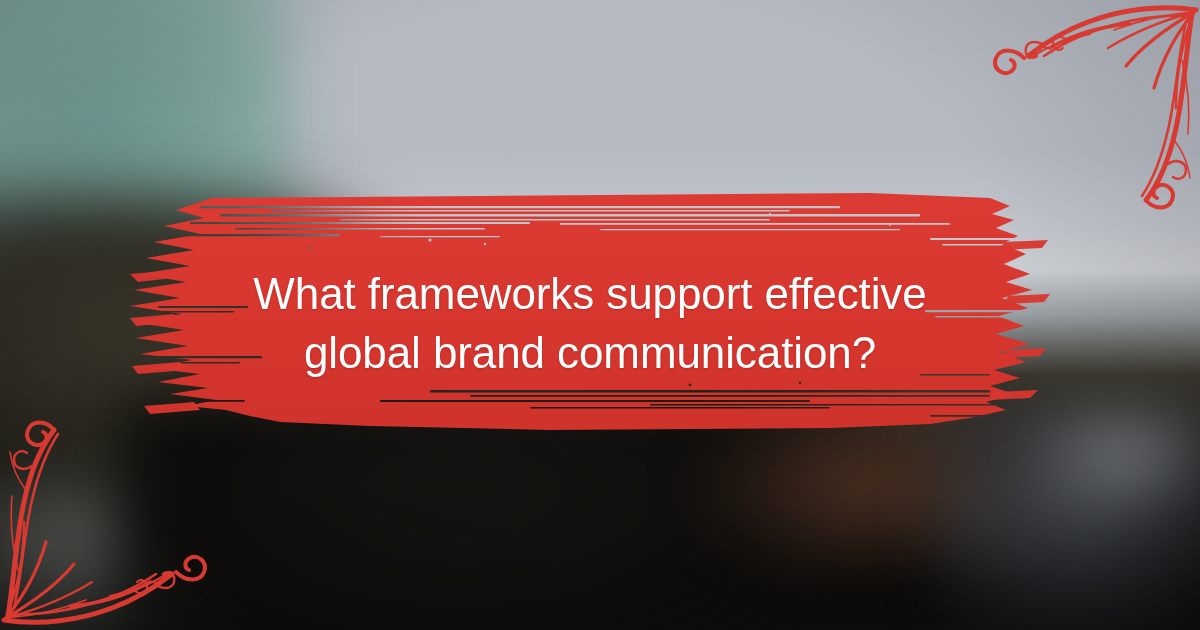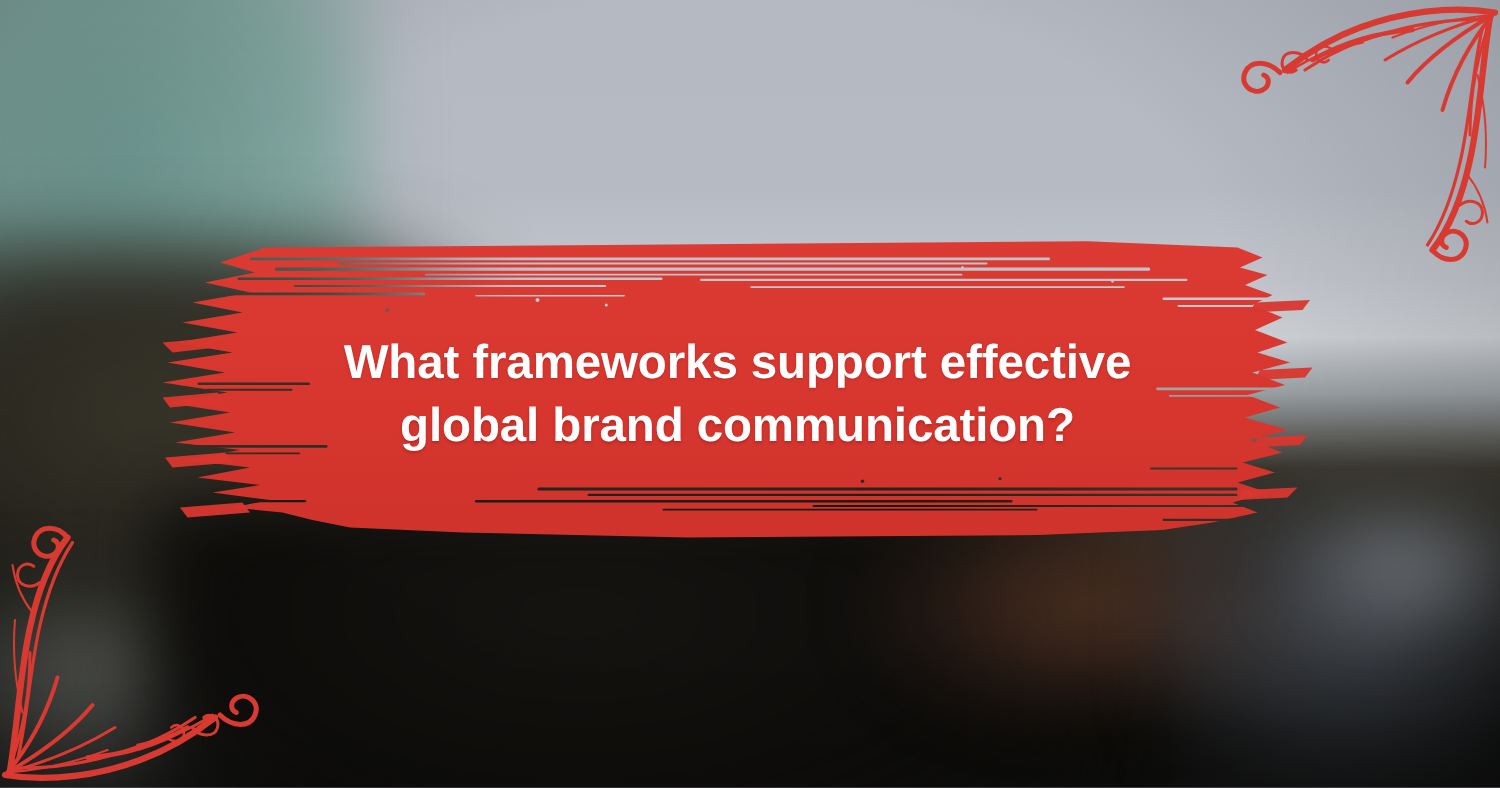--- a/index.html
+++ b/index.html
@@ -113,23 +113,23 @@
   .brush-wrap svg { display: block; width: 100%; height: 100%; }
 
   
   .headline {
     position: absolute;
     left: 150px;
     top: 265px;
     width: 880px;
     text-align: center;
     color: #ffffff;
-    font-size: 38px;
+    font-size: 44px;
     line-height: 1.33;
-    font-weight: 700;
+    font-weight: 400;
     letter-spacing: -0.1px;
     font-family: "Liberation Sans", sans-serif;
     text-shadow: 0 1px 2px rgba(120,20,20,0.35);
     white-space: pre-line;
   }
 
   
   .flourish {
     position: absolute;
     width: 230px;

